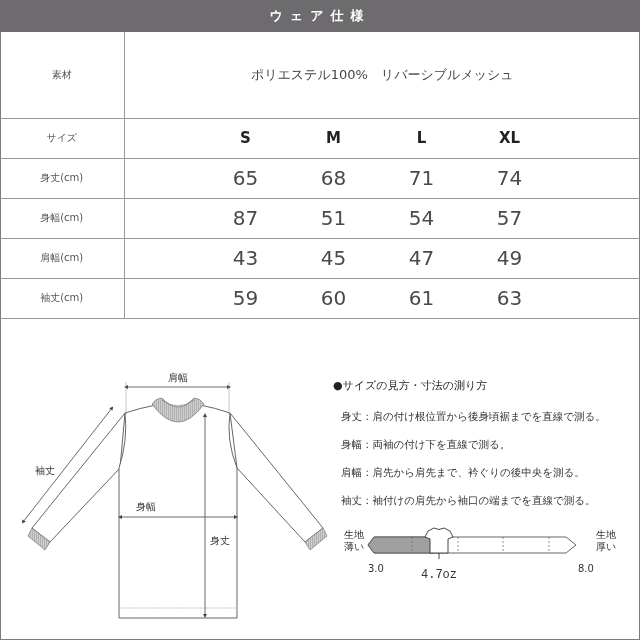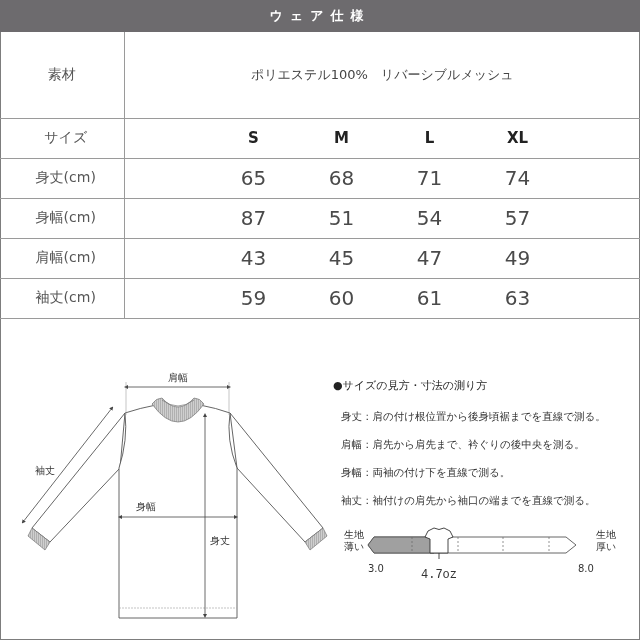--- a/index.html
+++ b/index.html
@@ -2,23 +2,23 @@
 <html><head>
 <meta charset="utf-8">
 <style>
   * { box-sizing: border-box; margin: 0; padding: 0; }
   html, body { width: 640px; height: 640px; background: #ffffff; overflow: hidden; }
   body { font-family: "DejaVu Sans", "Liberation Sans", sans-serif; color: #3a3a3a; position: relative; }
   .frame { position: absolute; left: 0; top: 0; width: 640px; height: 640px; border: 1px solid #7d7d7d; border-top: none; }
   .title-bar { position: absolute; left: 0; top: 0; width: 640px; height: 32px; background: #6d6b6e; color: #ffffff; font-size: 13px; font-weight: bold; letter-spacing: 7px; text-align: center; line-height: 32px; }
   table.spec { position: absolute; left: 0; top: 32px; width: 640px; border-collapse: collapse; }
   table.spec td { border-bottom: 1px solid #9a9a9a; font-size: 15px; color: #444; text-align: center; vertical-align: middle; }
-  table.spec td.label { width: 124px; border-right: 1px solid #9a9a9a; font-size: 14px; color: #555; }
+  table.spec td.label { width: 124px; border-right: 1px solid #9a9a9a; font-size: 10px; color: #555; }
   table.spec tr.material td { height: 86px; }
-  table.spec tr.row td { height: 40px; padding-left: 8px; }
+  table.spec tr.row td { height: 40px; }
   .material-text { font-size: 13px; color: #444; }
   .size-cells { display: flex; padding-left: 77px; }
   .size-cells span { width: 88px; text-align: center; font-size: 20px; color: #4a4a4a; }
   .size-cells.head span { font-weight: bold; font-size: 15px; color: #222; }
   .bottom { position: absolute; left: 0; top: 320px; width: 640px; height: 237px; }
   .diagram { position: absolute; left: 0; top: 40px; width: 330px; height: 260px; }
   .howto { position: absolute; left: 333px; top: 58px; width: 300px; }
   .howto-title { font-size: 11px; color: #222; margin-bottom: 14px; }
   .howto-item { font-size: 10.5px; color: #333; margin-left: 8px; height: 28px; line-height: 18px; }
   .weight { position: absolute; left: 330px; top: 195px; width: 310px; height: 70px; }
@@ -135,22 +135,22 @@
     <line x1="120" y1="157" x2="236" y2="157" stroke="#444" stroke-width="0.8" marker-start="url(#arr)" marker-end="url(#arr)"></line>
     <text x="146" y="150" font-size="10" text-anchor="middle" fill="#333" font-family="DejaVu Sans, sans-serif">身幅</text>
 
     <line x1="205" y1="55" x2="205" y2="256" stroke="#444" stroke-width="0.8" marker-start="url(#arr)" marker-end="url(#arr)"></line>
     <text x="220" y="184" font-size="10" text-anchor="middle" fill="#333" font-family="DejaVu Sans, sans-serif">身丈</text>
   </svg>
 
   <div class="howto">
     <div class="howto-title">●サイズの見方・寸法の測り方</div>
     <div class="howto-item">身丈：肩の付け根位置から後身頃裾までを直線で測る。</div>
+    <div class="howto-item">身幅：両袖の付け下を直線で測る。</div>
     <div class="howto-item">肩幅：肩先から肩先まで、衿ぐりの後中央を測る。</div>
-    <div class="howto-item">身幅：両袖の付け下を直線で測る。</div>
     <div class="howto-item">袖丈：袖付けの肩先から袖口の端までを直線で測る。</div>
   </div>
 
   <div class="weight">
     <span class="lbl" style="left:14px;top:14px;">生地</span>
     <span class="lbl" style="left:14px;top:26px;">薄い</span>
     <span class="lbl" style="left:266px;top:14px;">生地</span>
     <span class="lbl" style="left:266px;top:26px;">厚い</span>
     <svg style="position:absolute;left:36px;top:12px;" width="226" height="34" viewBox="0 0 226 34">
       <path d="M8,10 L200,10 L210,18 L200,26 L8,26 L2,18 Z" fill="#fff" stroke="#555" stroke-width="0.9"></path>

